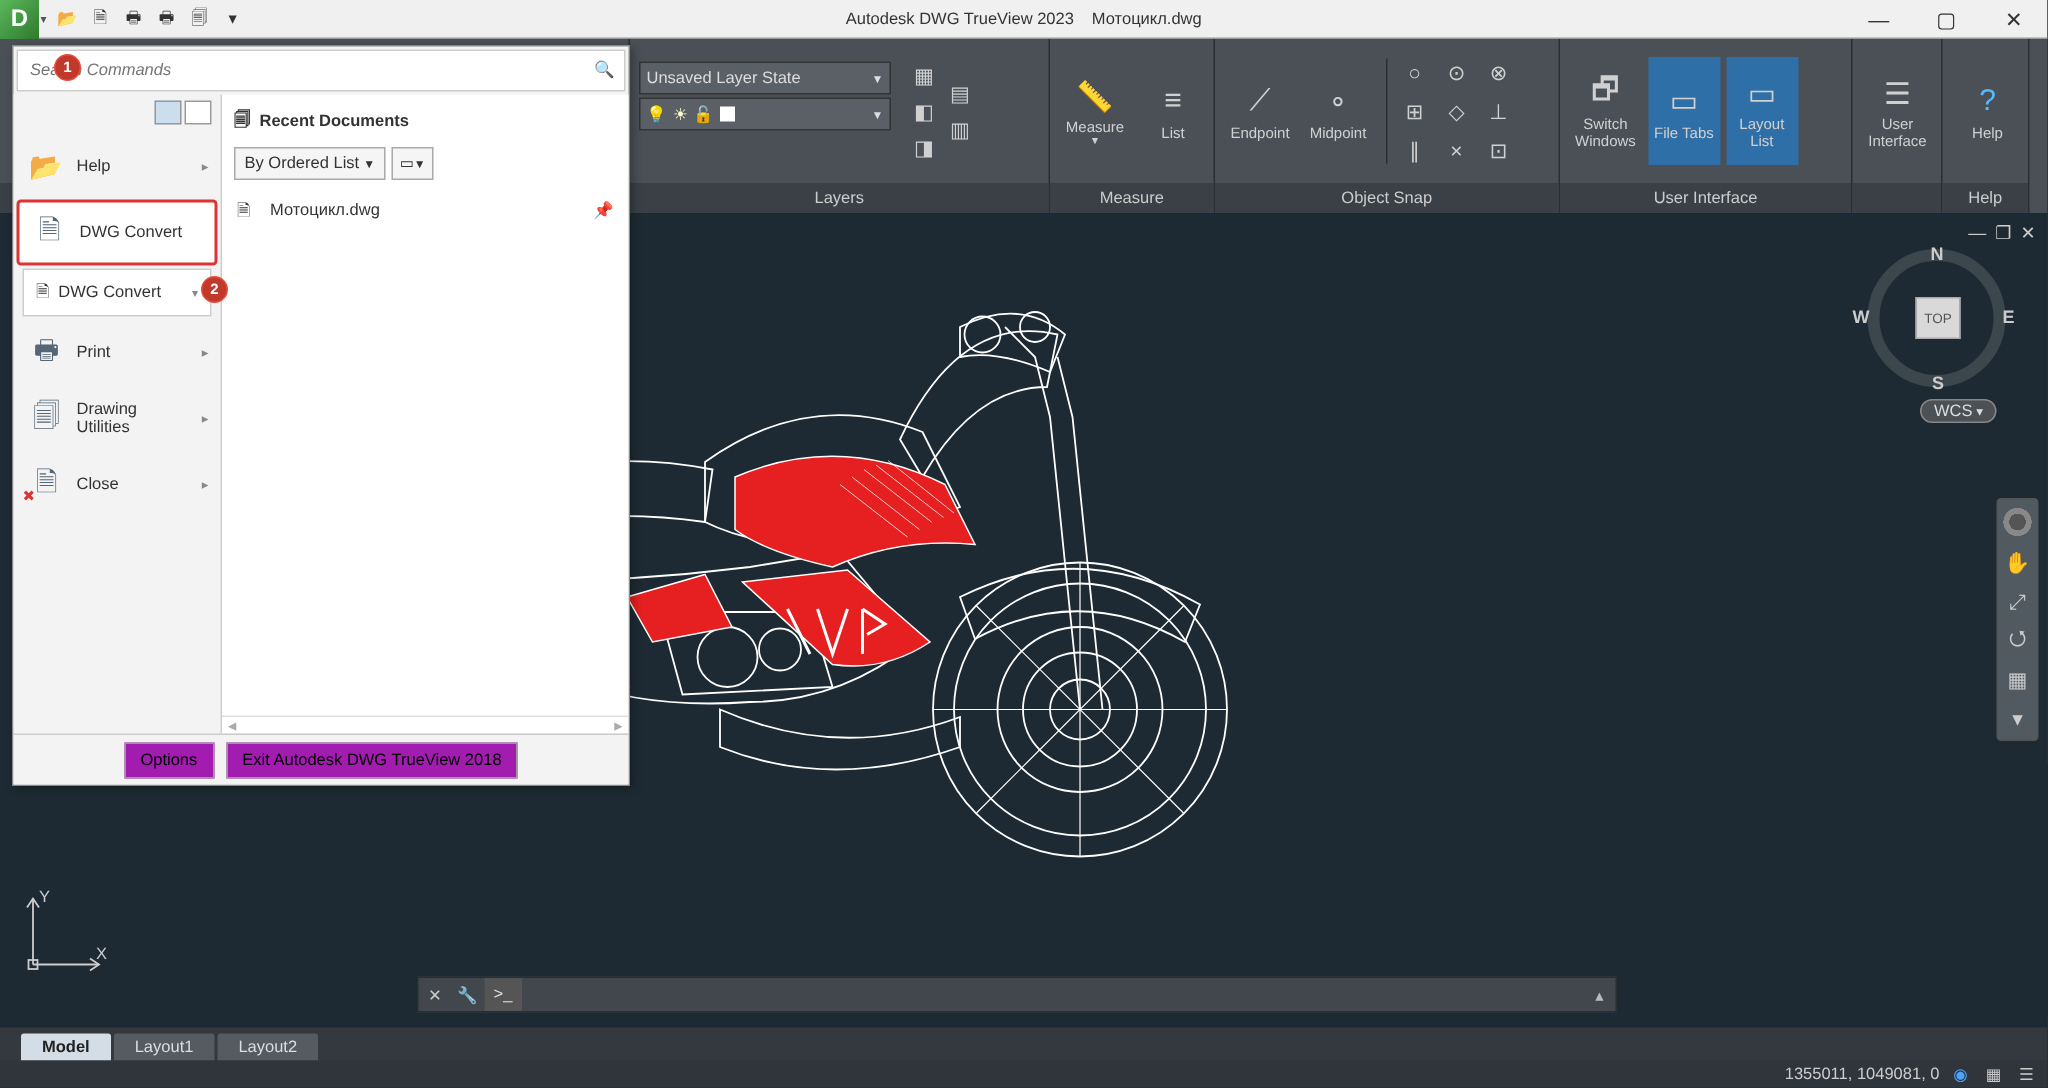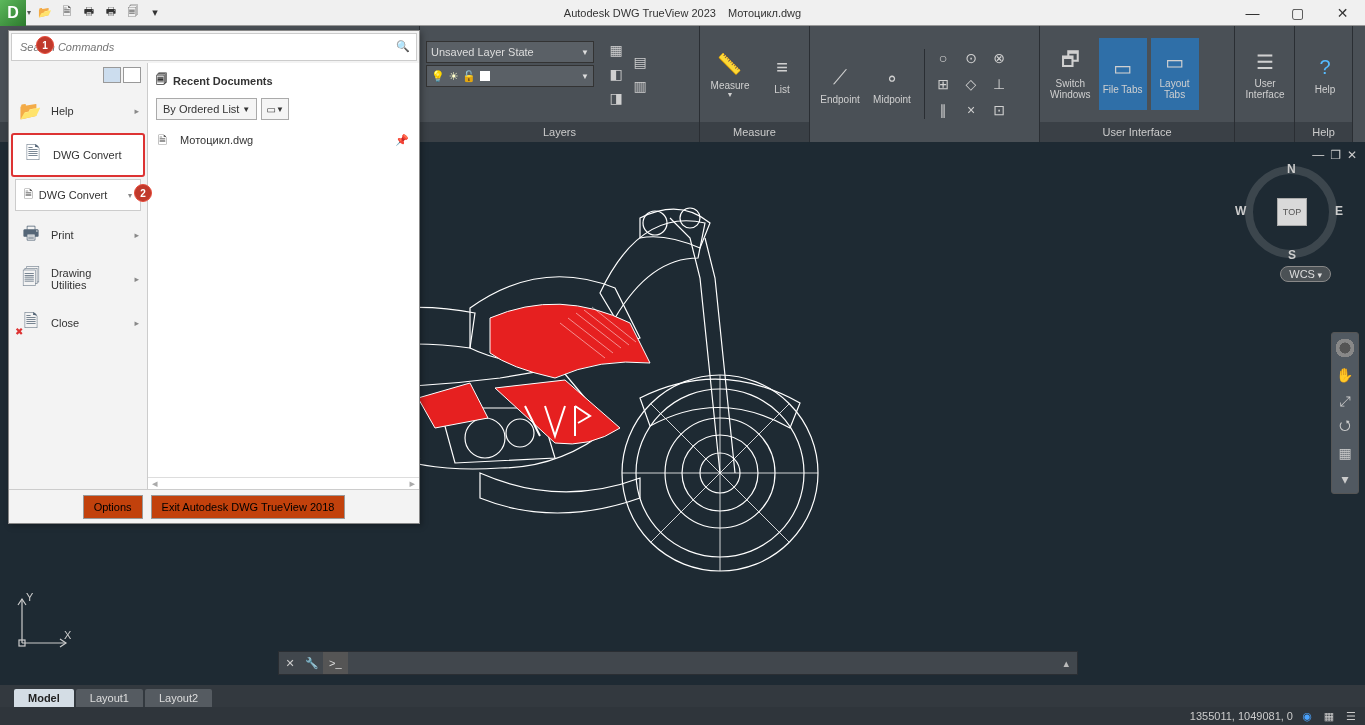--- a/index.html
+++ b/index.html
@@ -44,21 +44,21 @@
 .am-item .ico { width: 24px; height: 24px; display: flex; align-items: center; justify-content: center; color: #567; font-size: 18px; }
 .am-item .arr { position: absolute; right: 6px; color: #888; font-size: 9px; }
 .am-sub { height: 32px; background: #fff; border: 1px solid #ccc; display: flex; align-items: center; padding: 0 8px; gap: 6px; color: #333; cursor: pointer; margin: 2px 4px; }
 .appmenu-right { flex: 1; background: #fff; border-left: 1px solid #ccc; display: flex; flex-direction: column; }
 .rd-head { display: flex; align-items: center; gap: 6px; padding: 8px; font-weight: bold; color: #333; }
 .rd-controls { display: flex; gap: 4px; padding: 0 8px 6px; }
 .rd-combo { height: 22px; border: 1px solid #aaa; background: #f5f5f5; display: flex; align-items: center; padding: 0 6px; font-size: 10px; color: #333; cursor: pointer; }
 .rd-item { display: flex; align-items: center; justify-content: space-between; padding: 6px 10px; color: #333; cursor: pointer; }
 .rd-item .ico { width: 16px; height: 16px; margin-right: 6px; }
 .appmenu-footer { height: 34px; border-top: 1px solid #ccc; display: flex; justify-content: center; gap: 8px; align-items: center; padding: 0 8px; background: #f3f3f3; }
-.footer-btn { height: 24px; border: 1px solid #999; background: #c2410c; padding: 0 10px; display: flex; align-items: center; cursor: pointer; font-size: 11px; }
+.footer-btn { height: 24px; border: 1px solid #999; background: #a21caf; padding: 0 10px; display: flex; align-items: center; cursor: pointer; font-size: 11px; }
 
 
 .callout { width: 18px; height: 18px; border-radius: 50%; background: #c0392b; color: #fff; display: flex; align-items: center; justify-content: center; font-size: 10px; font-weight: bold; position: absolute; z-index: 300; border: 1px solid #e74c3c; }
 
 
 .canvas { position: absolute; left: 0; top: 142px; right: 0; bottom: 40px; background: #1e2a33; }
 .doc-wincontrols { position: absolute; right: 8px; top: 6px; display: flex; gap: 6px; color: #ccc; z-index: 5; }
 .doc-wincontrols span { cursor: pointer; font-size: 12px; }
 
 
@@ -206,37 +206,38 @@
           <div class="mini-ico">◇</div>
           <div class="mini-ico">⊥</div>
         </div>
         <div style="display:flex;gap:8px">
           <div class="mini-ico">∥</div>
           <div class="mini-ico">×</div>
           <div class="mini-ico">⊡</div>
         </div>
       </div>
     </div>
+    <div class="panel-title">Object Snap</div>
   </div>
 
   <div class="ribbon-panel" style="width:195px">
     <div class="panel-body">
       <div class="rbtn-big">
         <div class="rbtn-ico">🗗</div>
         <div class="rbl" style="white-space:pre">Switch
 Windows</div>
       </div>
       <div class="rbtn-big on">
         <div class="rbtn-ico">▭</div>
         <div class="rbl">File Tabs</div>
       </div>
       <div class="rbtn-big on">
         <div class="rbtn-ico">▭</div>
         <div class="rbl" style="white-space:pre">Layout
-Tabs</div>
+List</div>
       </div>
     </div>
     <div class="panel-title">User Interface</div>
   </div>
 
   <div class="ribbon-panel" style="width:60px">
     <div class="panel-body">
       <div class="rbtn-big">
         <div class="rbtn-ico">☰</div>
         <div class="rbl" style="white-space:pre">User

